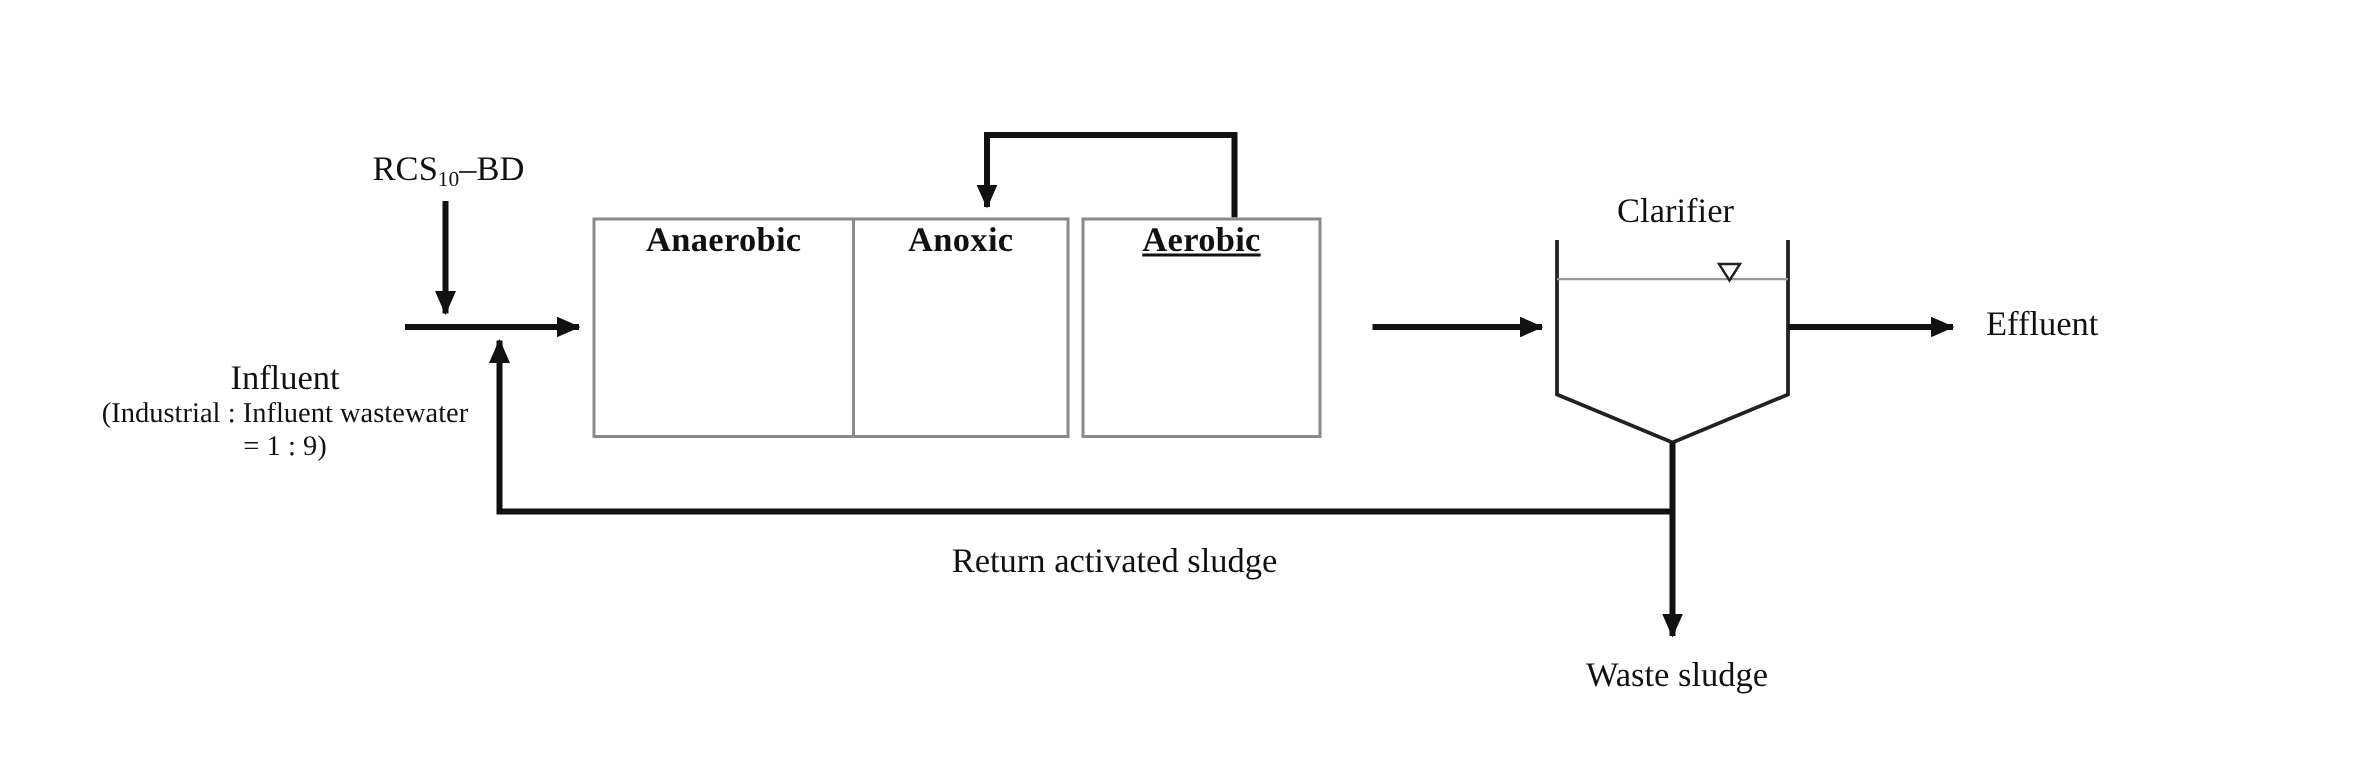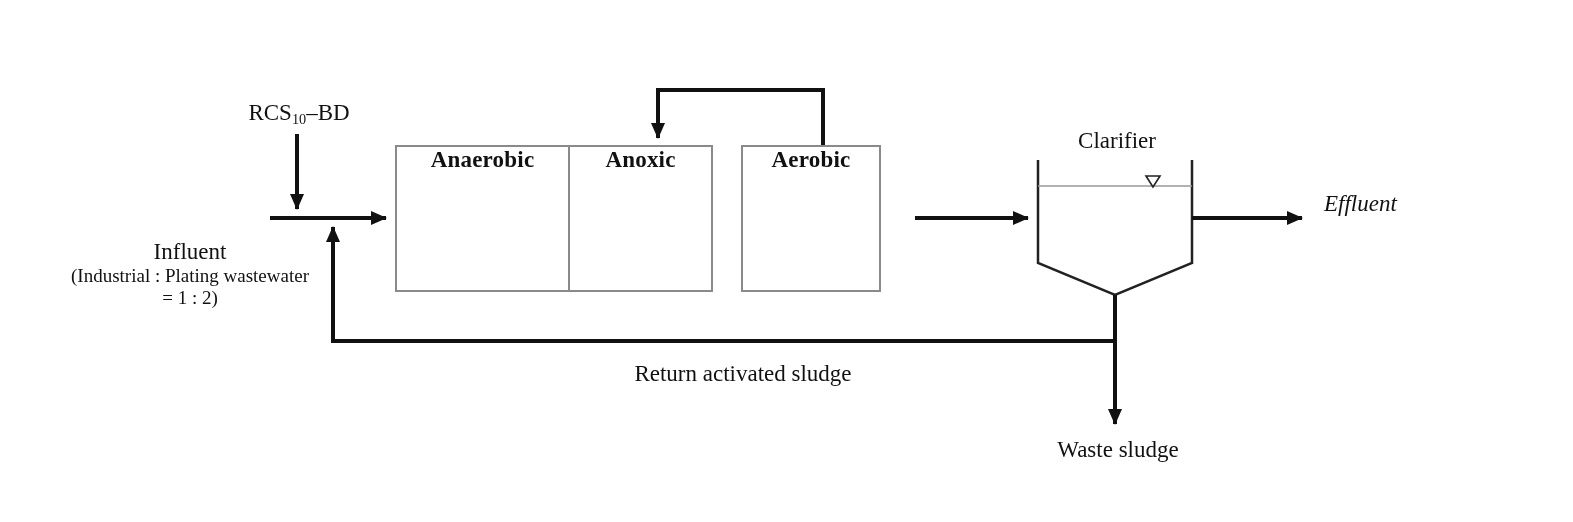--- a/index.html
+++ b/index.html
@@ -93,36 +93,36 @@
 
     <path d="M1115,341 H333 V227" fill="none" stroke-width="4" marker-end="url(#arrow)" stroke="#111111"></path>
   </svg>
 
   <div class="tank" style="left:395px; width:175px;">
     <span class="tank-label">Anaerobic</span>
   </div>
   <div class="tank" style="left:568px; width:145px;">
     <span class="tank-label">Anoxic</span>
   </div>
-  <div class="tank" style="left:741px; width:140px;">
+  <div class="tank" style="left:721px; width:160px;text-decoration:underline;">
     <span class="tank-label">Aerobic</span>
   </div>
 
 
   <div class="lbl center-x" style="left:299px; top:100px;">
     <span>RCS</span><span class="sub">10</span><span>–BD</span>
   </div>
 
   <div id="influent-block">
     <div id="influent-title">Influent</div>
-    <div class="influent-detail">(Industrial : Plating wastewater</div>
-    <div class="influent-detail">= 1 : 2)</div>
+    <div class="influent-detail">(Industrial : Influent wastewater</div>
+    <div class="influent-detail">= 1 : 9)</div>
   </div>
 
   <div class="lbl center-x" style="left:1117px; top:128px;">Clarifier</div>
 
-  <div class="lbl" style="left:1324px; top:191px;font-style:italic;">Effluent</div>
+  <div class="lbl" style="left:1324px; top:203px;">Effluent</div>
 
   <div class="lbl center-x" style="left:743px; top:361px;">Return activated sludge</div>
 
   <div class="lbl center-x" style="left:1118px; top:437px;">Waste sludge</div>
 
 </div>
 
 </body></html>

